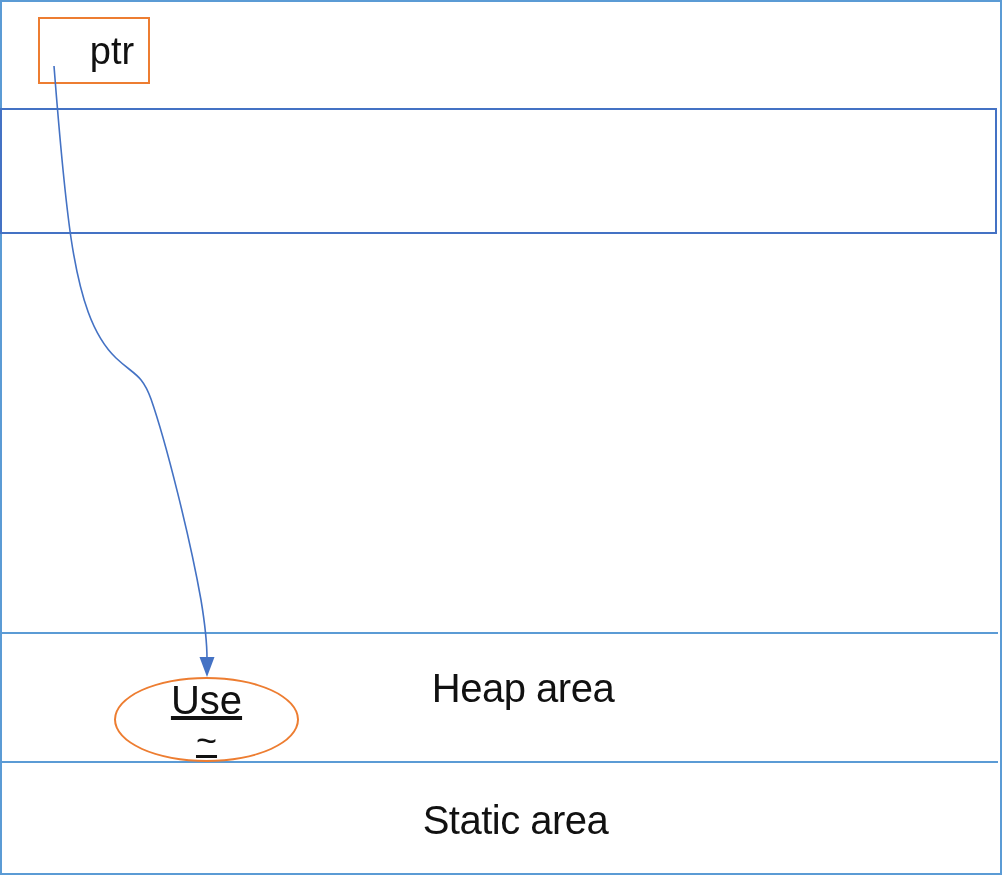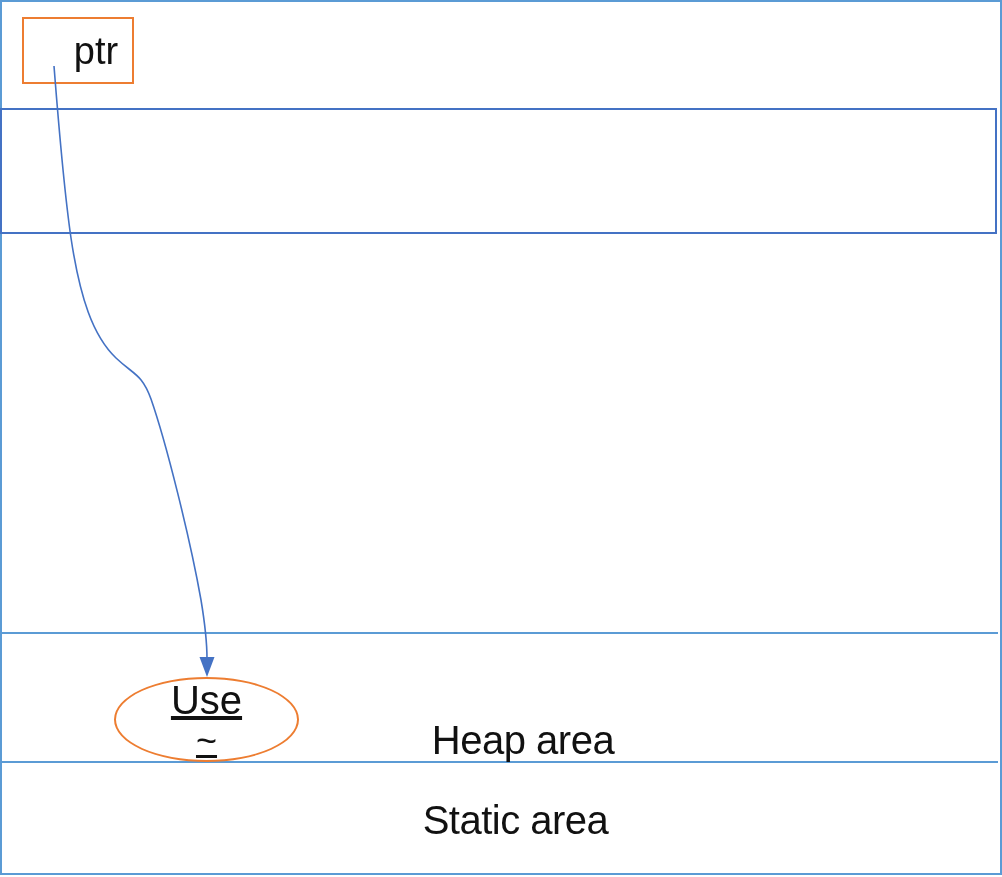--- a/index.html
+++ b/index.html
@@ -24,25 +24,25 @@
 
   .band-label{
     position:absolute;left:0;right:0;
     text-align:center;
     font-size:40px;line-height:42px;
     letter-spacing:-0.5px;
     white-space:pre;
   }
   #stack-label{top:37px;}
   #stackframe-label{top:150px;}
-  #heap-label{top:719px;margin-left:44px;}
+  #heap-label{top:667px;margin-left:44px;}
   #static-label{top:799px;padding-left:29px;}
 
   .ptr-box{
-    position:absolute;left:22px;top:17px;width:108px;height:63px;
+    position:absolute;left:38px;top:17px;width:108px;height:63px;
     border:2.5px solid #ED7D31;
     display:flex;align-items:center;justify-content:center;
   }
   .ptr-box .lbl{
     font-size:38px;line-height:38px;transform:translateX(18px);
   }
   .use-ellipse{
     position:absolute;left:114px;top:677px;width:181px;height:81px;
     border:2.5px solid #ED7D31;border-radius:50%;
     display:flex;flex-direction:column;align-items:center;justify-content:center;text-decoration:underline;

